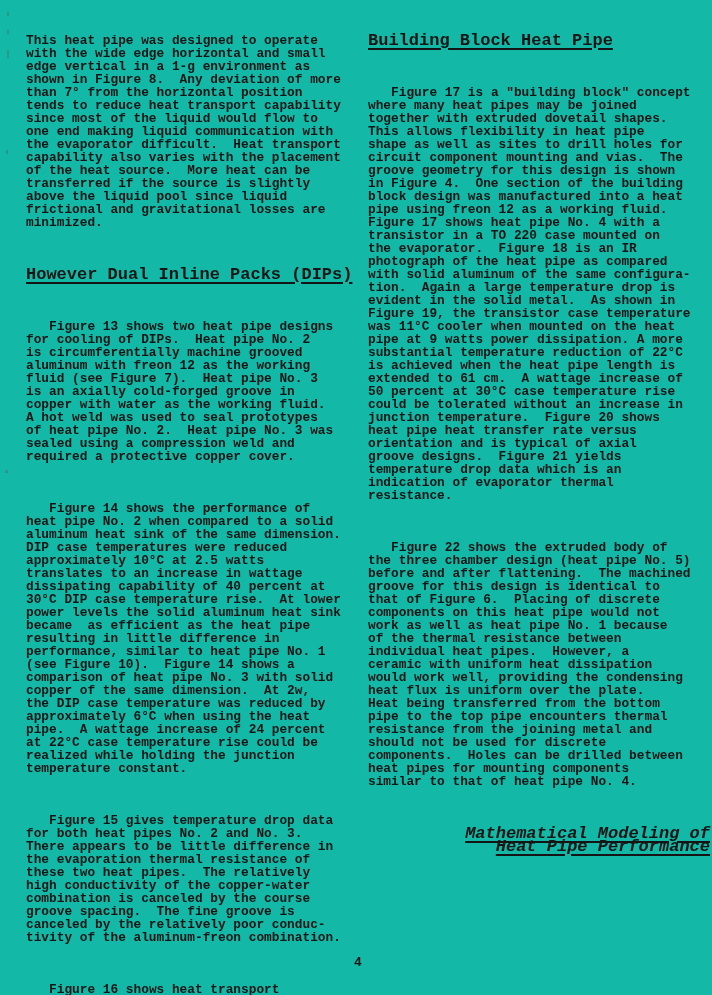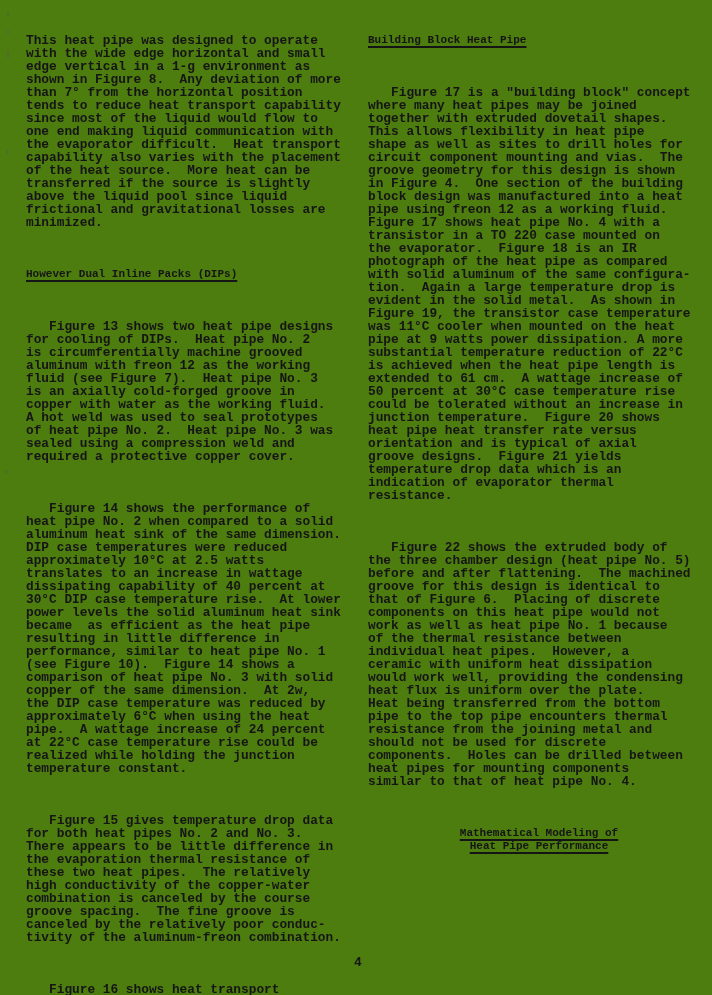--- a/index.html
+++ b/index.html
@@ -4,51 +4,52 @@
 <style>
   html, body {
     margin: 0;
     padding: 0;
     background: #ffffff;
   }
   .page {
     position: relative;
     width: 712px;
     height: 995px;
-    background: #4d7c0f;
+    background: #14b8a6;
     color: #151515;
     overflow: hidden;
     font-family: "Liberation Mono", "DejaVu Sans Mono", monospace;
   }
   .col {
     position: absolute;
     top: 8px;
     font-size: 12.8px;
     line-height: 13px;
     font-weight: bold;
     white-space: pre-wrap;
     letter-spacing: 0;
   }
   .col-left  { left: 26px;  width: 334px; }
   .col-right { left: 368px; width: 342px; }
   .block {
     margin: 0 0 13px 0;
     white-space: pre-wrap;
   }
   .heading {
-    font-size: 11px;
+    font-size: 17px;
     line-height: 13px;
     font-weight: bold;
     text-decoration: underline;
     text-underline-offset: 2.5px;
     text-decoration-thickness: 1.5px;
   }
   .heading-centered {
-    text-align: center;
+    text-align: right;
     white-space: pre;
+    font-style: italic;
   }
   .page-number {
     position: absolute;
     left: 354px;
     top: 956px;
     font-size: 13px;
     line-height: 13px;
     font-weight: bold;
   }
   

